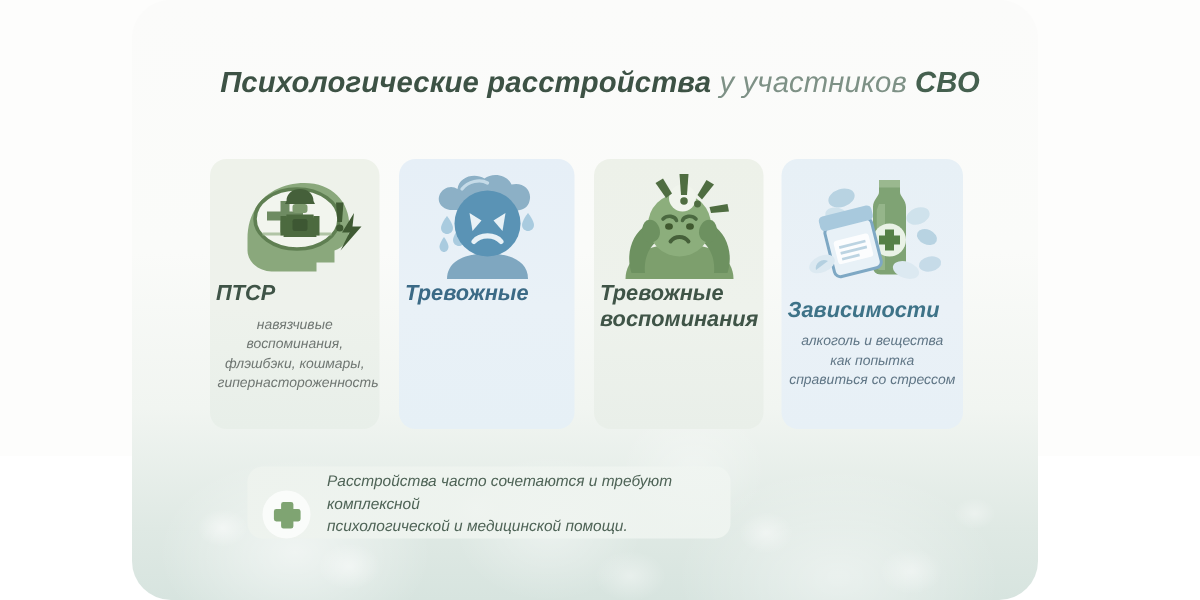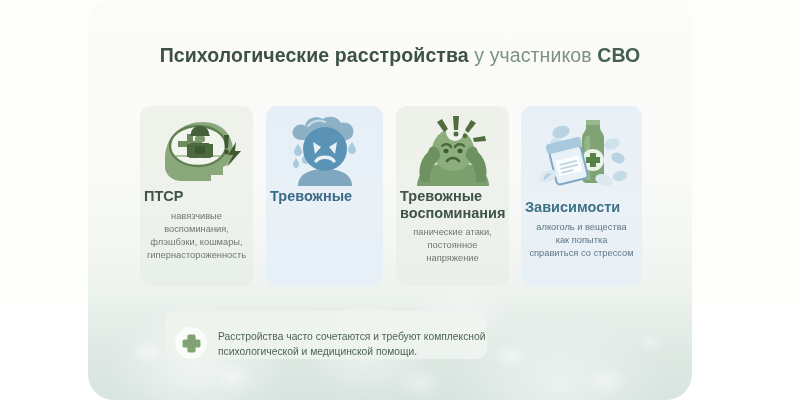--- a/index.html
+++ b/index.html
@@ -13,20 +13,21 @@
     overflow: hidden;
     font-family: "Liberation Sans", "DejaVu Sans", sans-serif;
     -webkit-font-smoothing: antialiased;
   }
 
   .stage {
     position: relative;
     width: 800px;
     height: 304px;
     background: #fdfdfc;
+    font-style: italic;
   }
 
   
   .panel {
     position: absolute;
     left: 88px;
     top: 0px;
     width: 604px;
     height: 400px;
     border-radius: 26px;
@@ -246,22 +247,20 @@
           <path d="M44 2 L50 2 L49 16 L45 16 Z" fill="#4f6d41"></path>
           <circle cx="47" cy="20" r="2.5" fill="#4f6d41"></circle>
           <path d="M62 6 L67 9 L59 19 L56 16 Z" fill="#4f6d41"></path>
           <circle cx="56" cy="22" r="2.3" fill="#4f6d41"></circle>
           <path d="M28 8 L33 5 L39 15 L35 18 Z" fill="#4f6d41"></path>
           <path d="M64 24 L76 22 L77 27 L65 28 Z" fill="#4f6d41"></path>
         </svg>
       </div>
       <div class="card-title t-green" style="white-space:pre-line;">Тревожные
 воспоминания</div>
-      <div class="card-desc">панические атаки,
-постоянное напряжение</div>
     </div>
 
     <div class="card card-3">
       <div class="card-icon">
         <svg width="96" height="72" viewBox="0 0 96 72">
 
           <ellipse cx="27" cy="18" rx="9" ry="6" fill="#b8d3e2" transform="rotate(-18 27 18)"></ellipse>
           <ellipse cx="24" cy="30" rx="8" ry="5.5" fill="#cfe2ec" transform="rotate(14 24 30)"></ellipse>
           <ellipse cx="78" cy="30" rx="8" ry="5.5" fill="#cfe2ec" transform="rotate(-20 78 30)"></ellipse>
           <ellipse cx="84" cy="44" rx="7" ry="5" fill="#b8d3e2" transform="rotate(24 84 44)"></ellipse>

